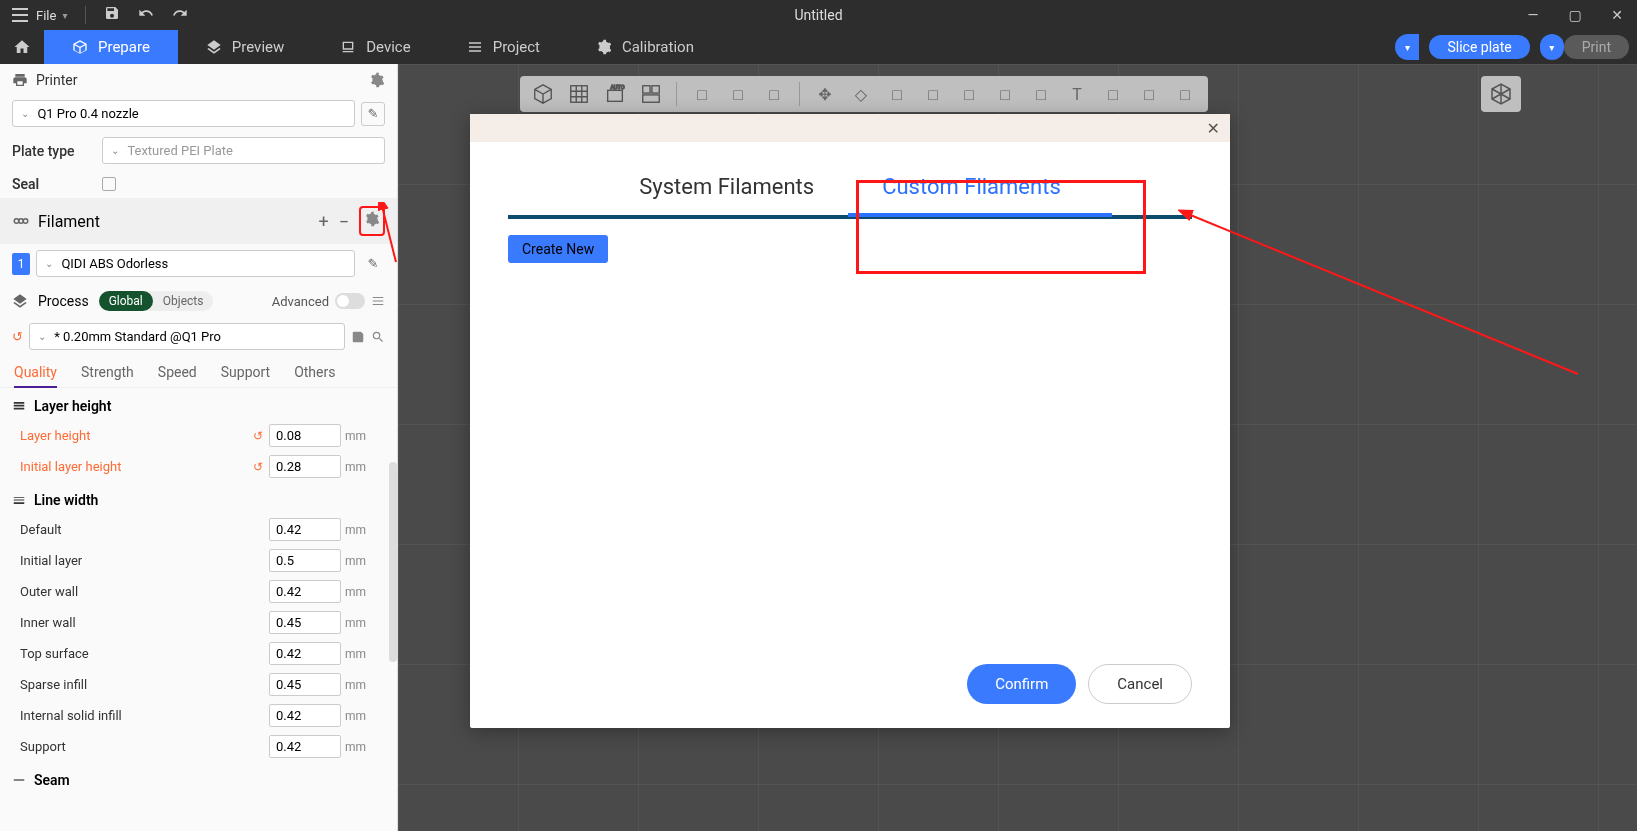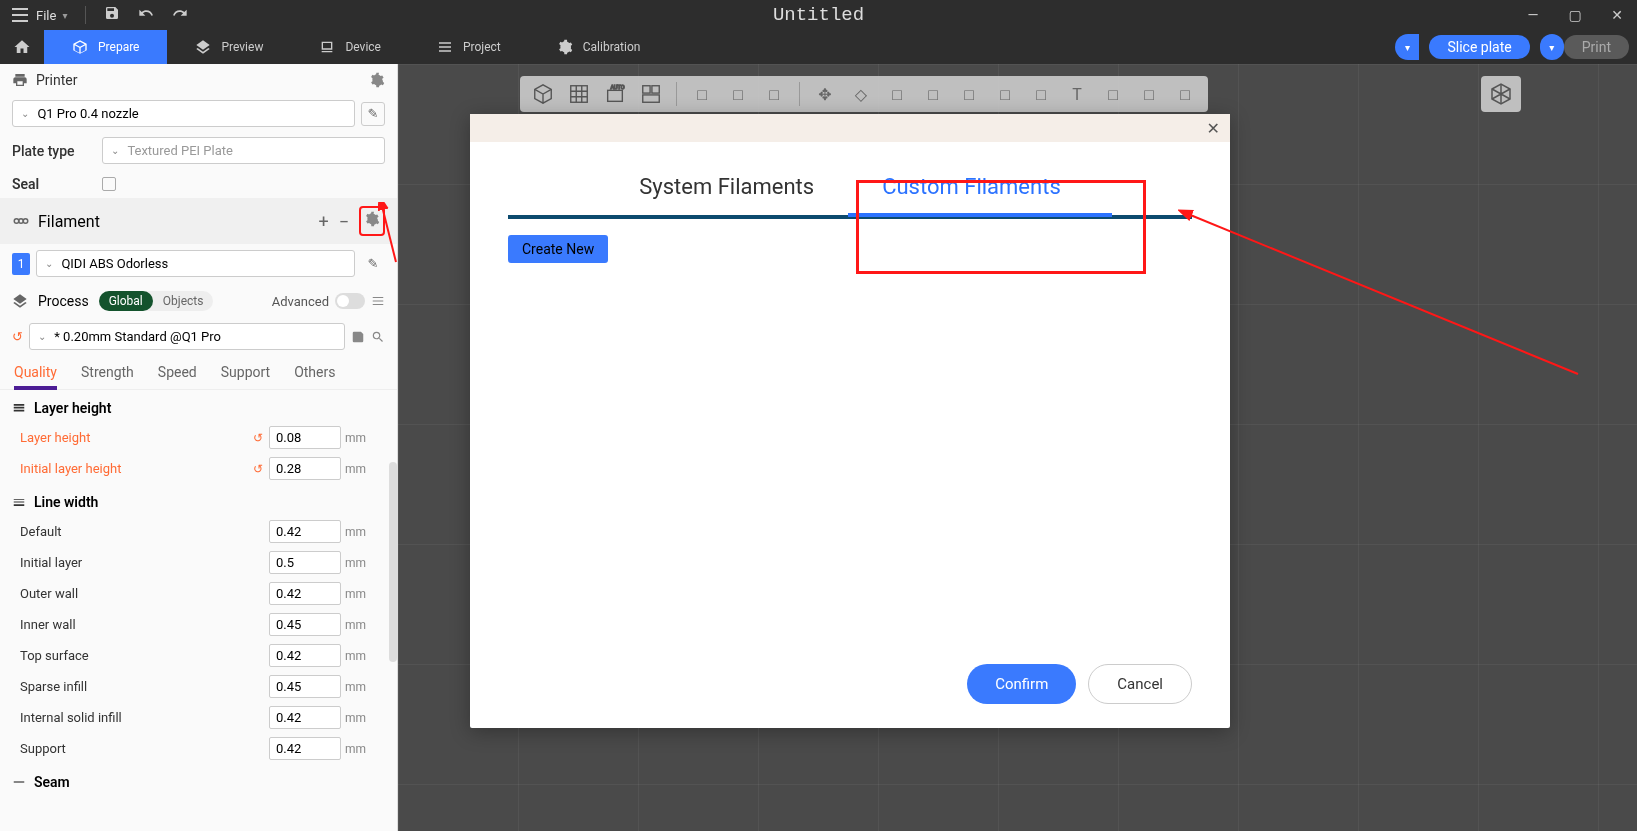--- a/index.html
+++ b/index.html
@@ -8,29 +8,29 @@
 
 .titlebar { height: 30px; background: #2d2d2d; display: flex; align-items: center; color: #ccc; position: relative; }
 .titlebar-left { display: flex; align-items: center; gap: 8px; padding-left: 12px; }
 .menu-icon { width: 16px; height: 14px; display: flex; flex-direction: column; justify-content: space-between; }
 .menu-icon span { height: 2px; background: #ccc; }
 .titlebar .file-menu { font-size: 13px; color: #ddd; display: flex; align-items: center; gap: 6px; }
 .chevron-down { font-size: 10px; color: #999; }
 .divider-v { width: 1px; height: 18px; background: #555; margin: 0 10px; }
 .titlebar-icons { display: flex; gap: 18px; align-items: center; }
 .titlebar-icons svg { width: 16px; height: 16px; fill: #ccc; }
-.title-center { position: absolute; left: 50%; transform: translateX(-50%); font-size: 19px; color: #ddd; font-family: Liberation Mono, monospace; }
+.title-center { position: absolute; left: 50%; transform: translateX(-50%); font-size: 14px; color: #ddd; }
 .titlebar-right { margin-left: auto; display: flex; gap: 2px; }
 .win-btn { width: 40px; height: 30px; display: flex; align-items: center; justify-content: center; color: #ccc; font-size: 14px; }
 
 
 .navbar { height: 34px; background: #2d2d2d; display: flex; align-items: stretch; }
 .nav-home { width: 44px; background: #2d2d2d; display: flex; align-items: center; justify-content: center; }
 .nav-home svg { width: 18px; height: 18px; fill: #ccc; }
-.nav-tab { padding: 0 28px; display: flex; align-items: center; gap: 10px; color: #ccc; font-size: 12px; }
+.nav-tab { padding: 0 28px; display: flex; align-items: center; gap: 10px; color: #ccc; font-size: 15px; }
 .nav-tab.active { background: #3a7afe; color: #fff; }
 .nav-tab svg { width: 16px; height: 16px; fill: currentColor; }
 .nav-right { margin-left: auto; display: flex; align-items: center; padding-right: 8px; gap: 10px; }
 .slice-btn { background: #3a7afe; color: #fff; border-radius: 14px; padding: 4px 18px; font-size: 14px; display: flex; align-items: center; }
 .slice-pre { background: #3a7afe; width: 24px; height: 26px; border-radius: 14px 0 0 14px; display: flex; align-items: center; justify-content: center; }
 .print-btn { background: #5a5a5a; color: #aaa; border-radius: 14px; padding: 4px 18px; font-size: 14px; }
 .print-pre { background: #3a7afe; width: 24px; height: 26px; border-radius: 14px; display: flex; align-items: center; justify-content: center; margin-right: -10px; }
 
 
 .main { display: flex; height: calc(831px - 64px); }
@@ -58,21 +58,21 @@
 .process-header { display: flex; align-items: center; padding: 8px 12px; gap: 10px; font-size: 14px; }
 .toggle-pill { background: #eee; border-radius: 12px; display: flex; font-size: 12px; }
 .toggle-pill .opt { padding: 3px 10px; border-radius: 12px; color: #666; }
 .toggle-pill .opt.active { background: #14532d; color: #fff; }
 .adv-toggle { margin-left: auto; display: flex; align-items: center; gap: 6px; font-size: 13px; color: #555; }
 .switch { width: 30px; height: 16px; background: #ddd; border-radius: 8px; position: relative; }
 .switch::after { content: ''; width: 12px; height: 12px; background: #fff; border-radius: 50%; position: absolute; top: 2px; left: 2px; }
 .process-row { display: flex; align-items: center; padding: 4px 12px; gap: 6px; }
 .tabs-row { display: flex; padding: 10px 14px 6px; gap: 24px; font-size: 14px; border-bottom: 1px solid #eee; }
 .tabs-row .tab { color: #666; }
-.tabs-row .tab.active { color: #ff6b35; border-bottom: 4px solid #4c1d95; padding-bottom: 6px; margin-bottom: -7px; }
+.tabs-row .tab.active { color: #ff6b35; border-bottom: 2px solid #4c1d95; padding-bottom: 6px; margin-bottom: -7px; }
 .group-header { display: flex; align-items: center; padding: 10px 12px 6px; gap: 8px; font-weight: 600; font-size: 14px; }
 .param-row { display: flex; align-items: center; padding: 4px 20px; font-size: 13px; }
 .param-row .pname { flex: 1; color: #333; }
 .param-row .pname.changed { color: #ff6b35; }
 .param-row .reset-ic { margin-right: 6px; color: #ff6b35; font-size: 12px; }
 .param-input { width: 72px; border: 1px solid #ccc; padding: 3px 6px; font-size: 13px; border-radius: 2px; }
 .param-unit { width: 32px; text-align: left; font-size: 12px; color: #888; margin-left: 4px; }
 
 
 .vp-toolbar { position: absolute; top: 12px; left: 122px; height: 36px; background: rgba(220,220,220,0.8); border-radius: 4px; display: flex; align-items: center; padding: 0 8px; gap: 6px; }

